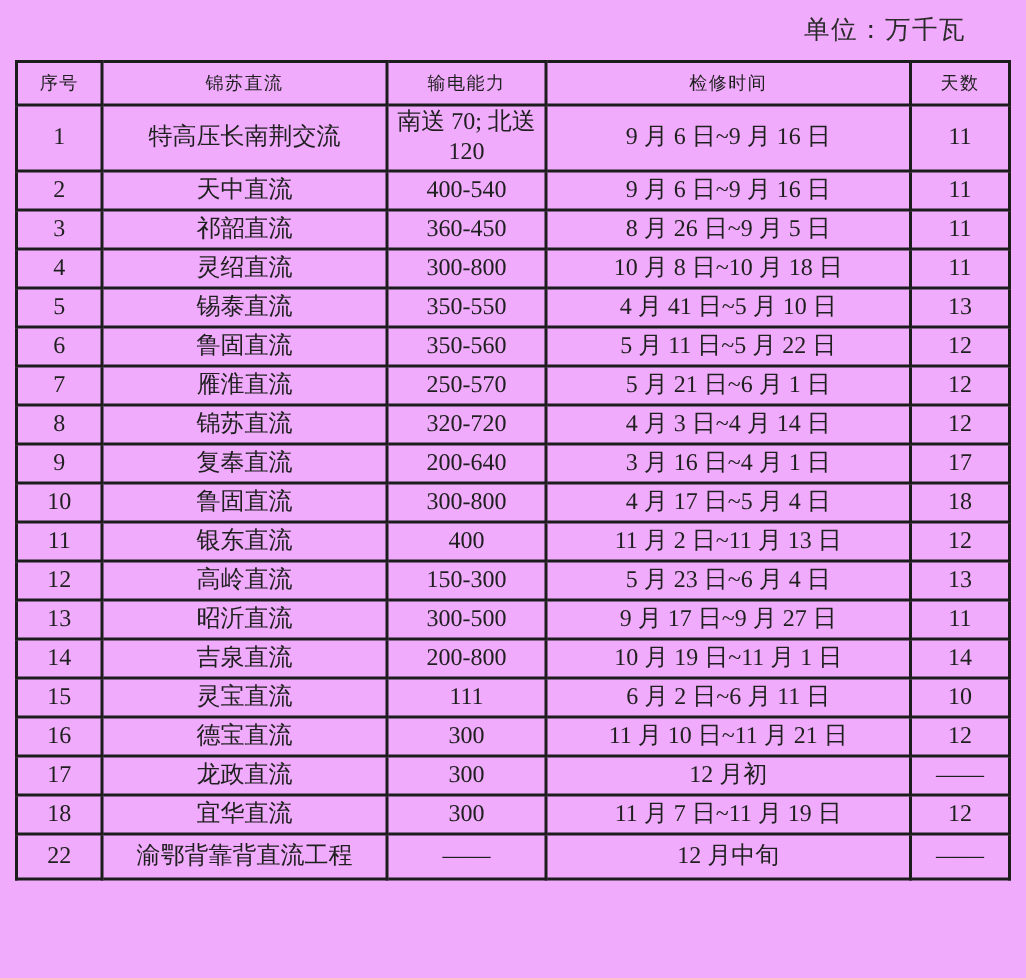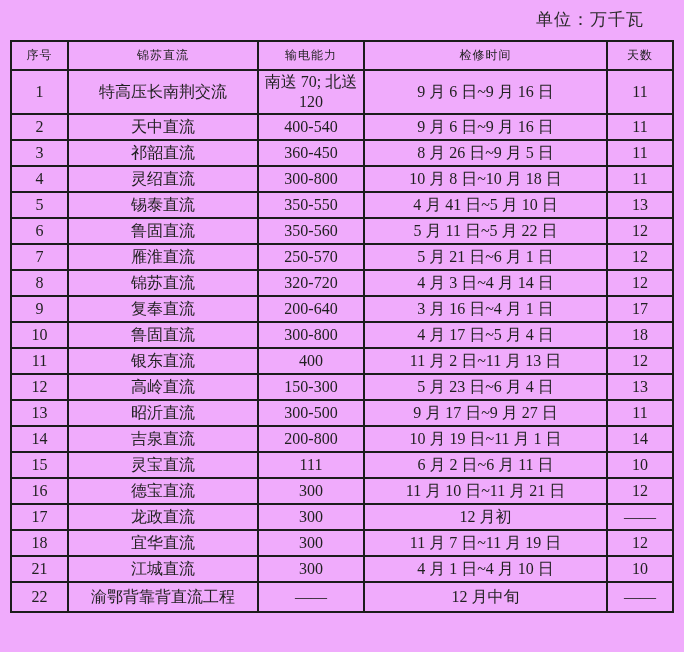--- a/index.html
+++ b/index.html
@@ -204,27 +204,20 @@
           <td>12 月初</td>
           <td>——</td>
         </tr>
         <tr>
           <td>18</td>
           <td>宜华直流</td>
           <td>300</td>
           <td>11 月 7 日~11 月 19 日</td>
           <td>12</td>
         </tr>
-        <tr>
-          <td>21</td>
-          <td>江城直流</td>
-          <td>300</td>
-          <td>4 月 1 日~4 月 10 日</td>
-          <td>10</td>
-        </tr>
         <tr class="row-last">
           <td>22</td>
           <td>渝鄂背靠背直流工程</td>
           <td>——</td>
           <td>12 月中旬</td>
           <td>——</td>
         </tr>
       </tbody>
   </table>
 

